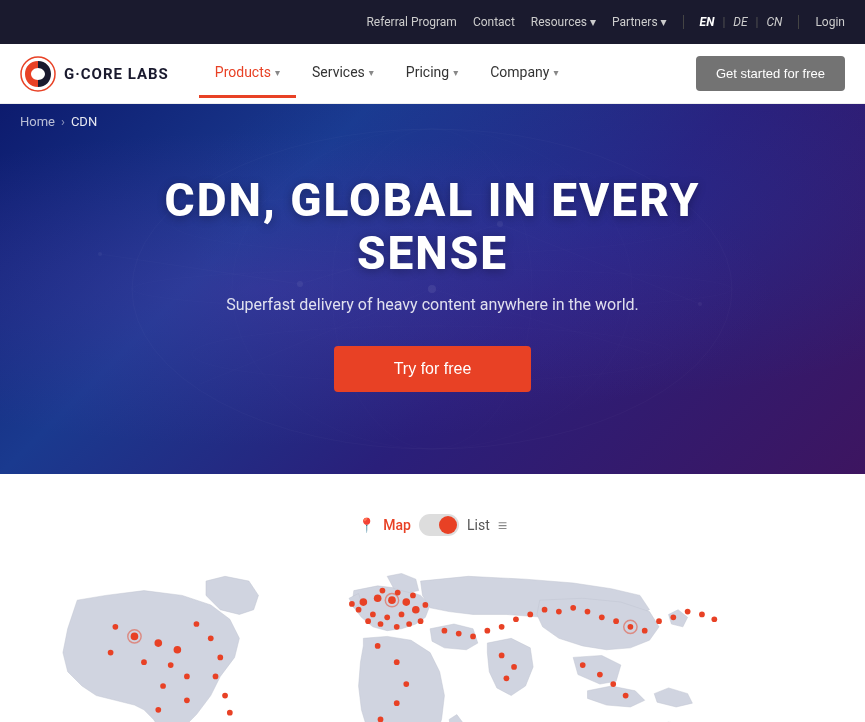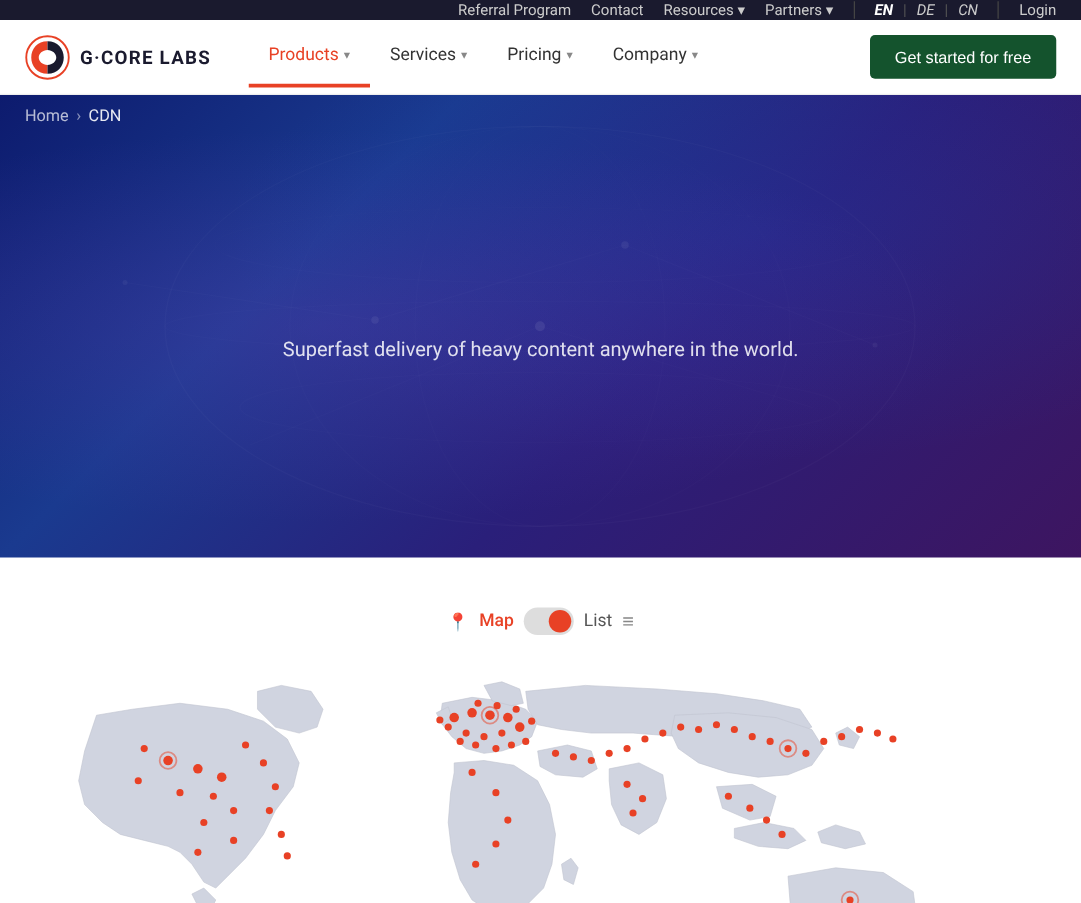--- a/index.html
+++ b/index.html
@@ -7,21 +7,21 @@
 
     
     .top-bar {
       background: #1a1a2e;
       color: #ccc;
       font-size: 12px;
       display: flex;
       align-items: center;
       justify-content: flex-end;
       padding: 0 20px;
-      height: 16px;
+      height: 44px;
       gap: 16px;
     }
     .top-bar a {
       color: #ccc;
       text-decoration: none;
       cursor: pointer;
     }
     .lang-group { display: flex; gap: 8px; }
     .lang-item { color: #ccc; cursor: pointer; text-decoration: none; font-style: italic; }
     .lang-item.active { color: #fff; font-weight: bold; }
@@ -78,21 +78,21 @@
       border-bottom: 3px solid #e84125;
     }
     .nav-chevron {
       font-size: 10px;
       color: #888;
     }
     .nav-cta {
       margin-left: auto;
     }
     .btn-get-started {
-      background: #14532d;
+      background: #737373;
       color: #fff;
       border: none;
       border-radius: 4px;
       padding: 10px 20px;
       font-size: 13px;
       cursor: pointer;
       white-space: nowrap;
     }
 
     
@@ -326,23 +326,25 @@
   </svg>
 
   <div class="breadcrumb" style="position:absolute;top:10px;left:20px;">
     <a>Home</a>
     <span class="breadcrumb-sep">›</span>
     <span class="breadcrumb-current">CDN</span>
   </div>
 
   <div class="hero-content">
     <h1 class="hero-title">
-      <br>
+      <span>CDN, GLOBAL IN EVERY</span><br>
+      <span>SENSE</span>
     </h1>
     <p class="hero-subtitle">Superfast delivery of heavy content anywhere in the world.</p>
+    <button class="btn-try">Try for free</button>
   </div>
 </div>
 
 <div class="network-section">
 
   <div class="map-toggle-row">
     <span class="map-icon">📍</span>
     <span class="map-label">Map</span>
     <div class="toggle-switch on">
       <div class="toggle-knob"></div>

